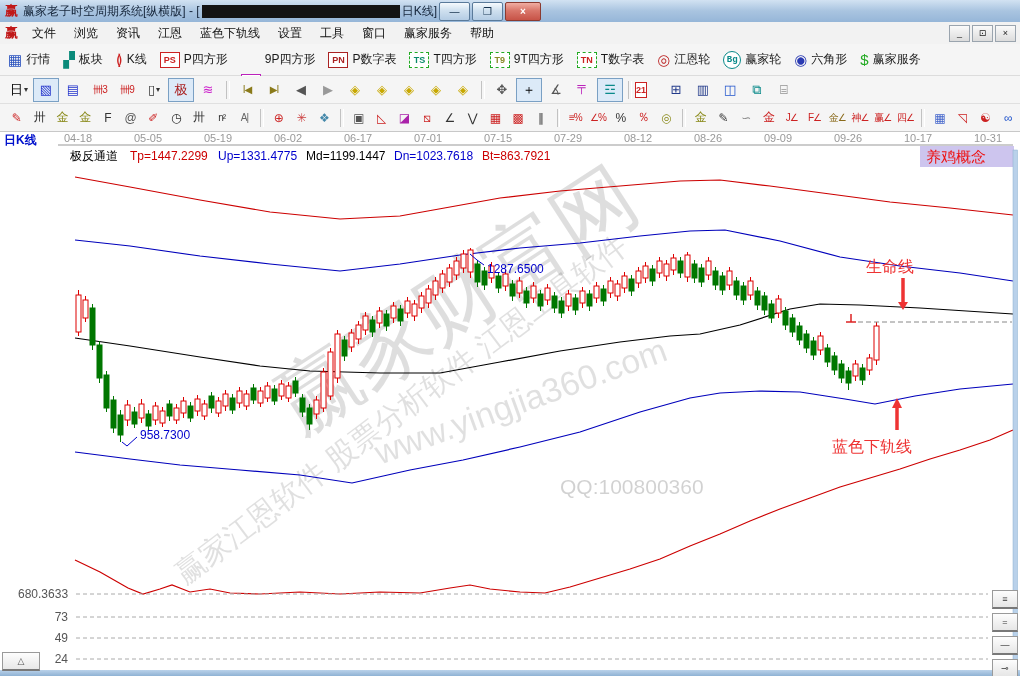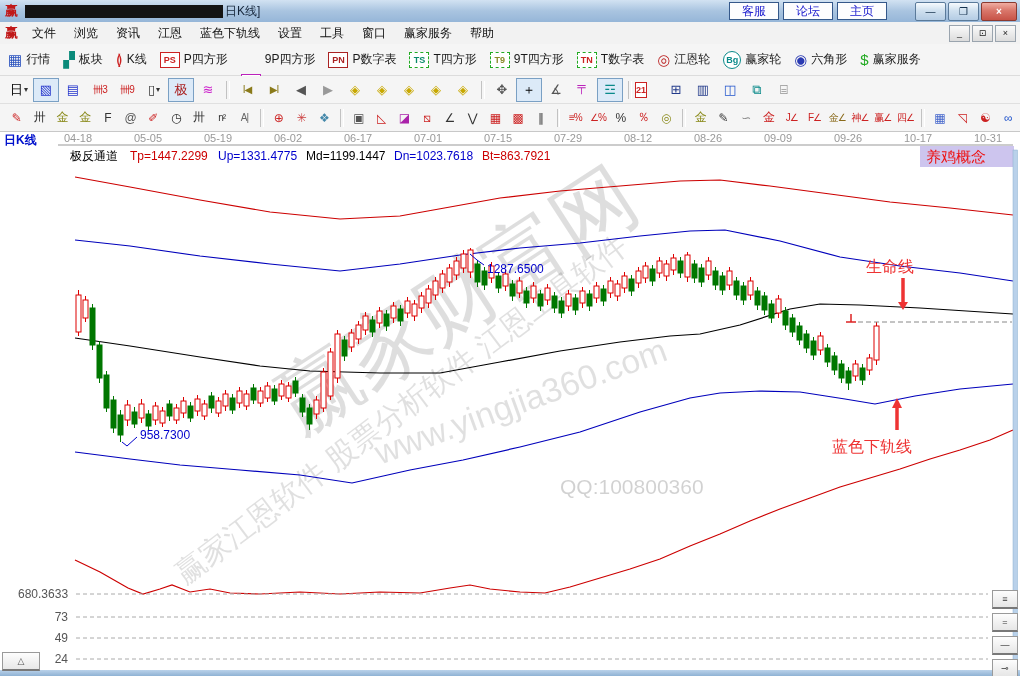--- a/index.html
+++ b/index.html
@@ -61,28 +61,24 @@
              display:flex;align-items:center;justify-content:center;font-size:9px;color:#555;cursor:default;}
 </style>
 </head>
 <body>
 
 <div class="page">
 
   <div class="titlebar">
     <span class="applogo">赢</span>
     <span class="titletext">
+        <span>赢家老子时空周期系统[纵横版] - [</span>
         <span class="redacted"></span>
         <span>日K线]</span>
       </span>
-    <div class="tb-quick">
-        <span class="qbtn">客服</span>
-        <span class="qbtn">论坛</span>
-        <span class="qbtn">主页</span>
-      </div>
     <div class="win-controls">
         <span class="winbtn">—</span>
         <span class="winbtn">❐</span>
         <span class="winbtn close">×</span>
       </div>
   </div>
 
   <div class="menubar">
     <span class="applogo">赢</span>
     <div style="display:flex">
@@ -139,21 +135,21 @@
       </span>
       <span class="tb1">
         <span class="badge" style="border: 1px dashed rgb(34, 170, 34); color: rgb(204, 34, 34);">TN</span>
         <span>T数字表</span>
       </span>
       <span class="tb1">
         <span class="g" style="color: rgb(187, 34, 34);">◎</span>
         <span>江恩轮</span>
       </span>
       <span class="tb1">
-        <span class="badge round" style="border: 1px solid rgb(10, 138, 138); color: rgb(10, 138, 138);">Bg</span>
+        <span class="badge round" style="border: 1px solid rgb(10, 138, 138); color: rgb(10, 138, 138); font-family: Liberation Mono, monospace;">Bg</span>
         <span>赢家轮</span>
       </span>
       <span class="tb1">
         <span class="g" style="color: rgb(42, 58, 178);">◉</span>
         <span>六角形</span>
       </span>
       <span class="tb1">
         <span class="g" style="color: rgb(34, 170, 34);">$</span>
         <span>赢家服务</span>
       </span>

